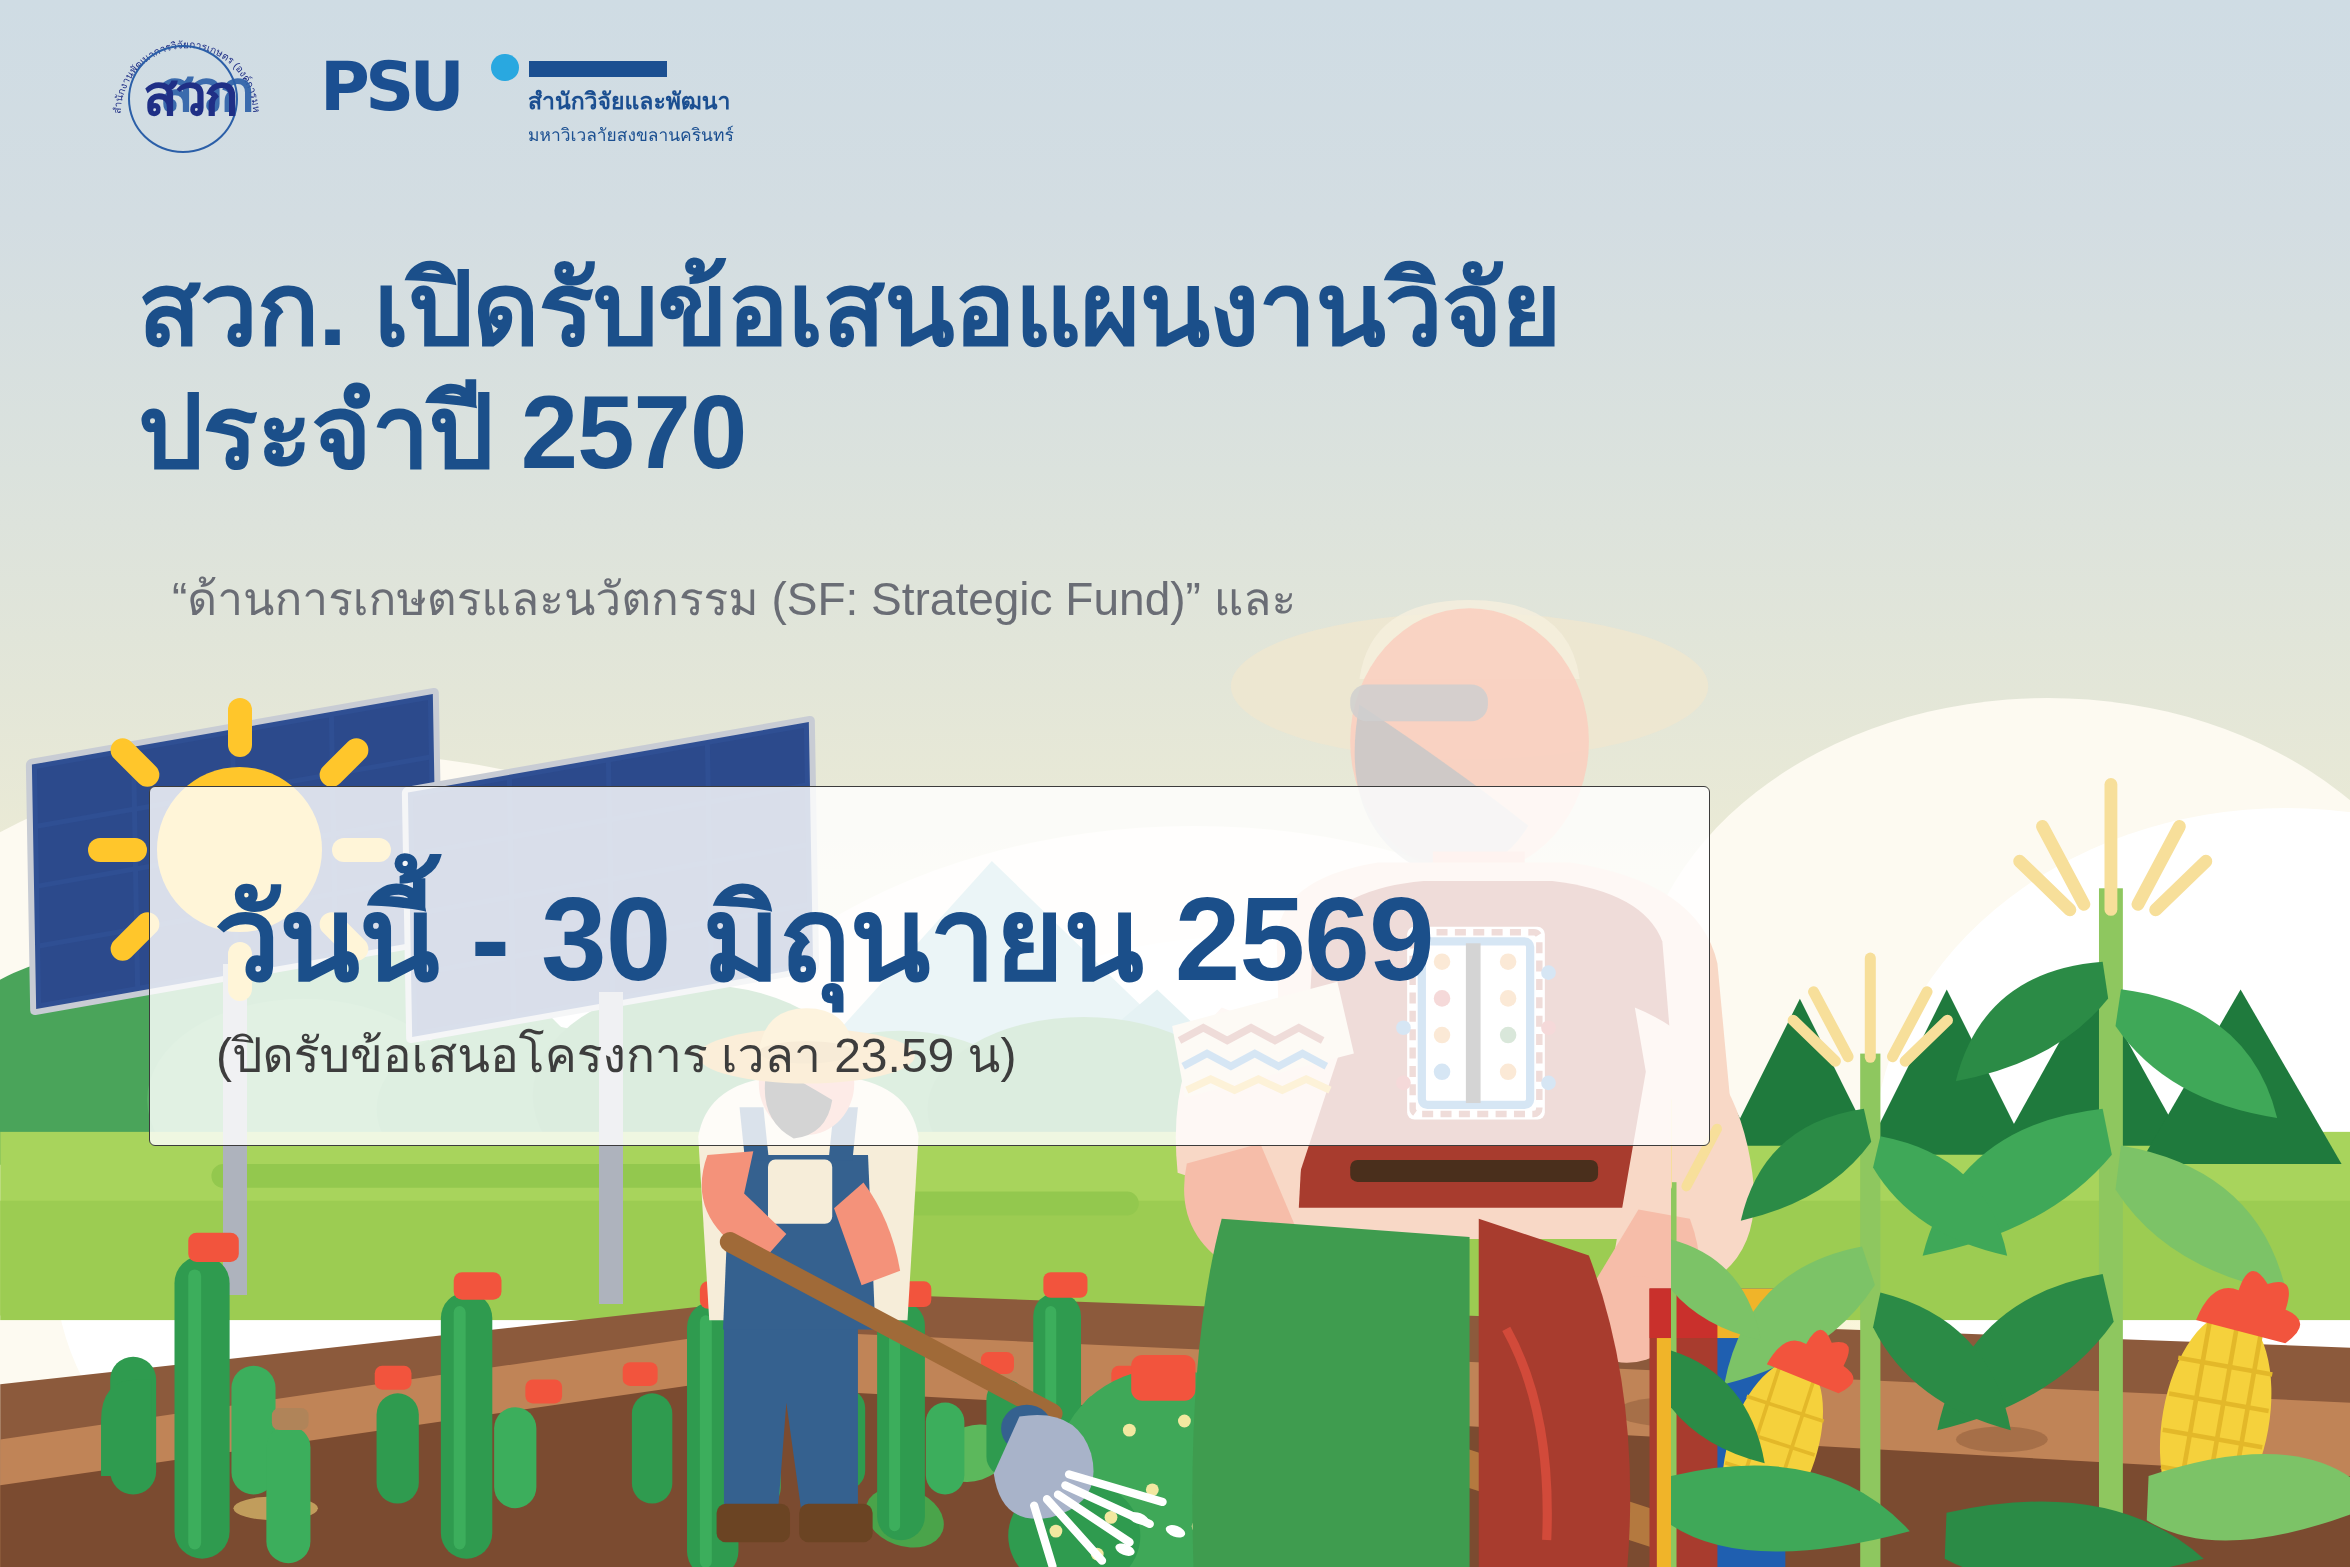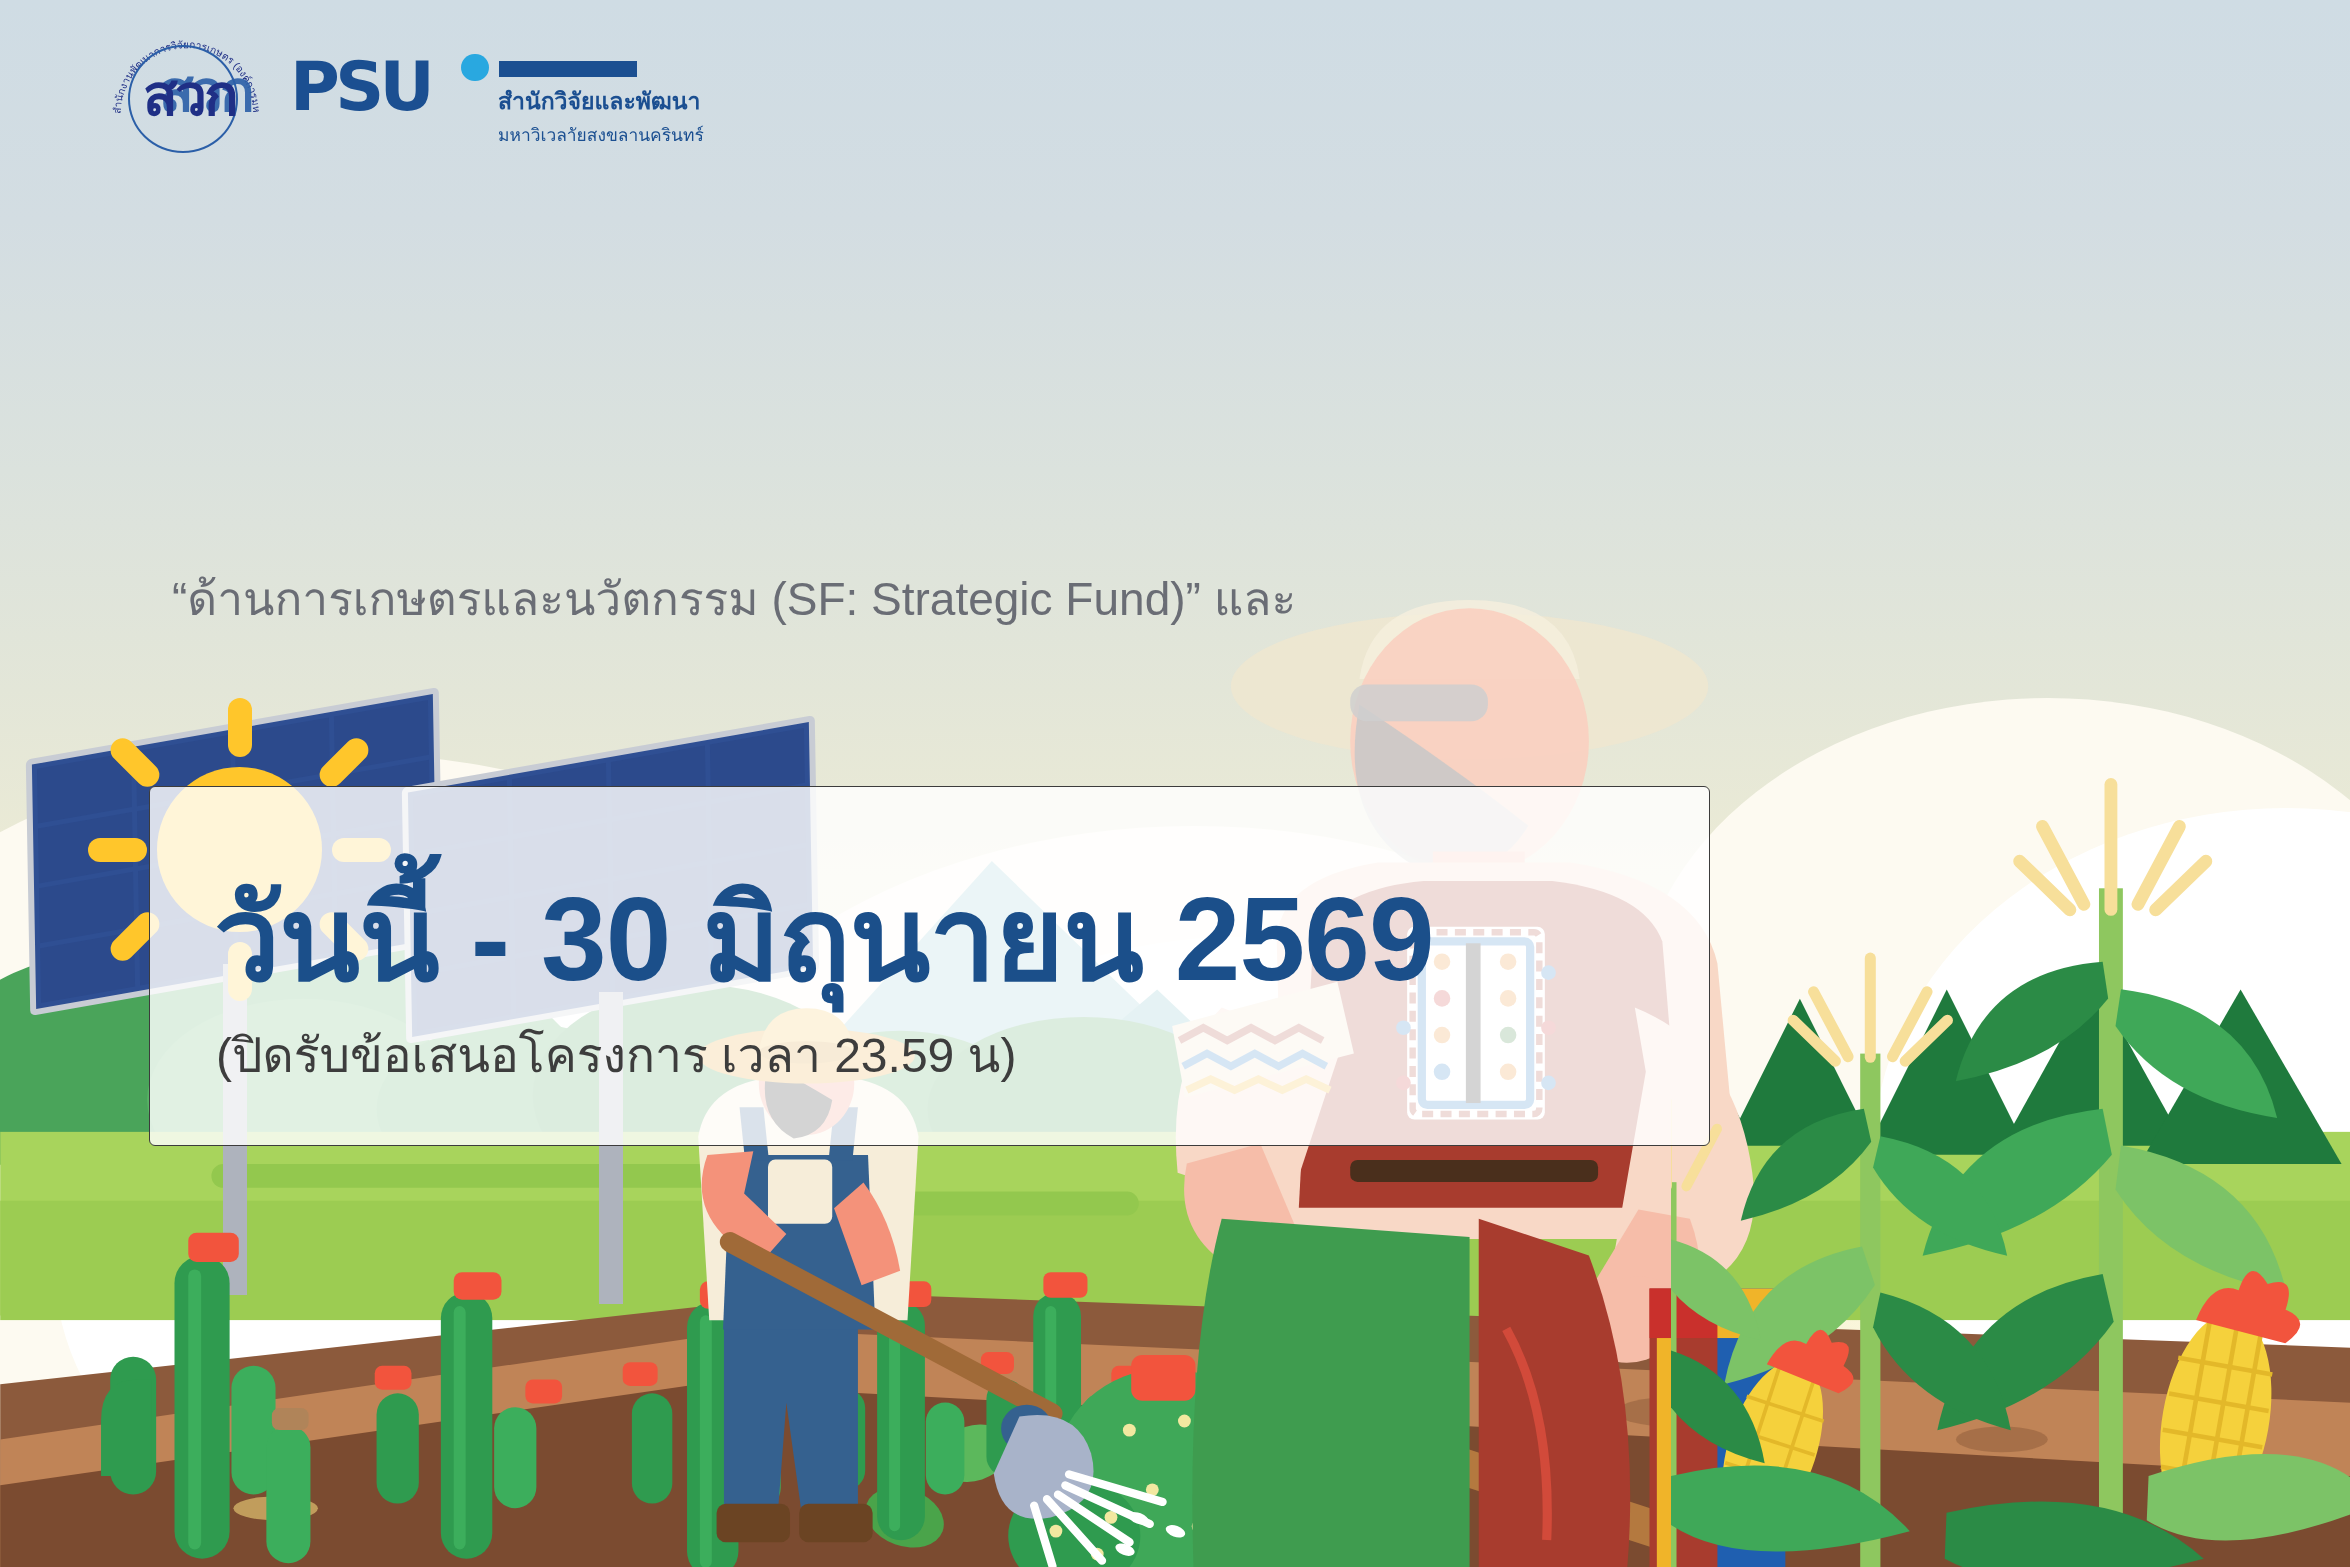--- a/index.html
+++ b/index.html
@@ -180,32 +180,36 @@
         <text font-size="11" fill="#1f2f86" font-family="'Liberation Sans',sans-serif">
           <textPath href="#arcp" startOffset="2%">สำนักงานพัฒนาการวิจัยการเกษตร (องค์การมหาชน)</textPath>
         </text>
       </svg>
       <div class="ring"></div>
       <div class="mark2">สวก</div>
       <div class="mark">สวก</div>
     </div>
 
     <div class="logo-psu">
-      <div style="position:relative; width:367px; height:115px;">
+      <div style="position:relative; width:367px; height:115px;margin-left:30px;">
         <div class="psu-word" style="position:absolute; left:0; top:16.5px;">PSU</div>
         <div class="psu-dot"></div>
         <div class="psu-bar"></div>
         <div class="psu-text" style="position:absolute; left:208px; top:44px; margin:0;">
           <div class="l1">สำนักวิจัยและพัฒนา</div>
           <div class="l2">มหาวิเวลาัยสงขลานครินทร์</div>
         </div>
       </div>
     </div>
   </div>
 
+  <div class="headline">
+    <div class="l1">สวก. เปิดรับข้อเสนอแผนงานวิจัย</div>
+    <div class="l2">ประจำปี 2570</div>
+  </div>
 
   <div class="subline">
     <div>“ด้านการเกษตรและนวัตกรรม (SF: Strategic Fund)” และ</div>
   </div>
 
   <div class="sun">
     <div class="disc"></div>
     <div class="ray" style="left:140px; top:0px;  width:24px; height:59px;"></div>
     <div class="ray" style="left:140px; top:244px;width:24px; height:59px;"></div>
     <div class="ray" style="left:0px;  top:140px; width:59px; height:24px;"></div>

